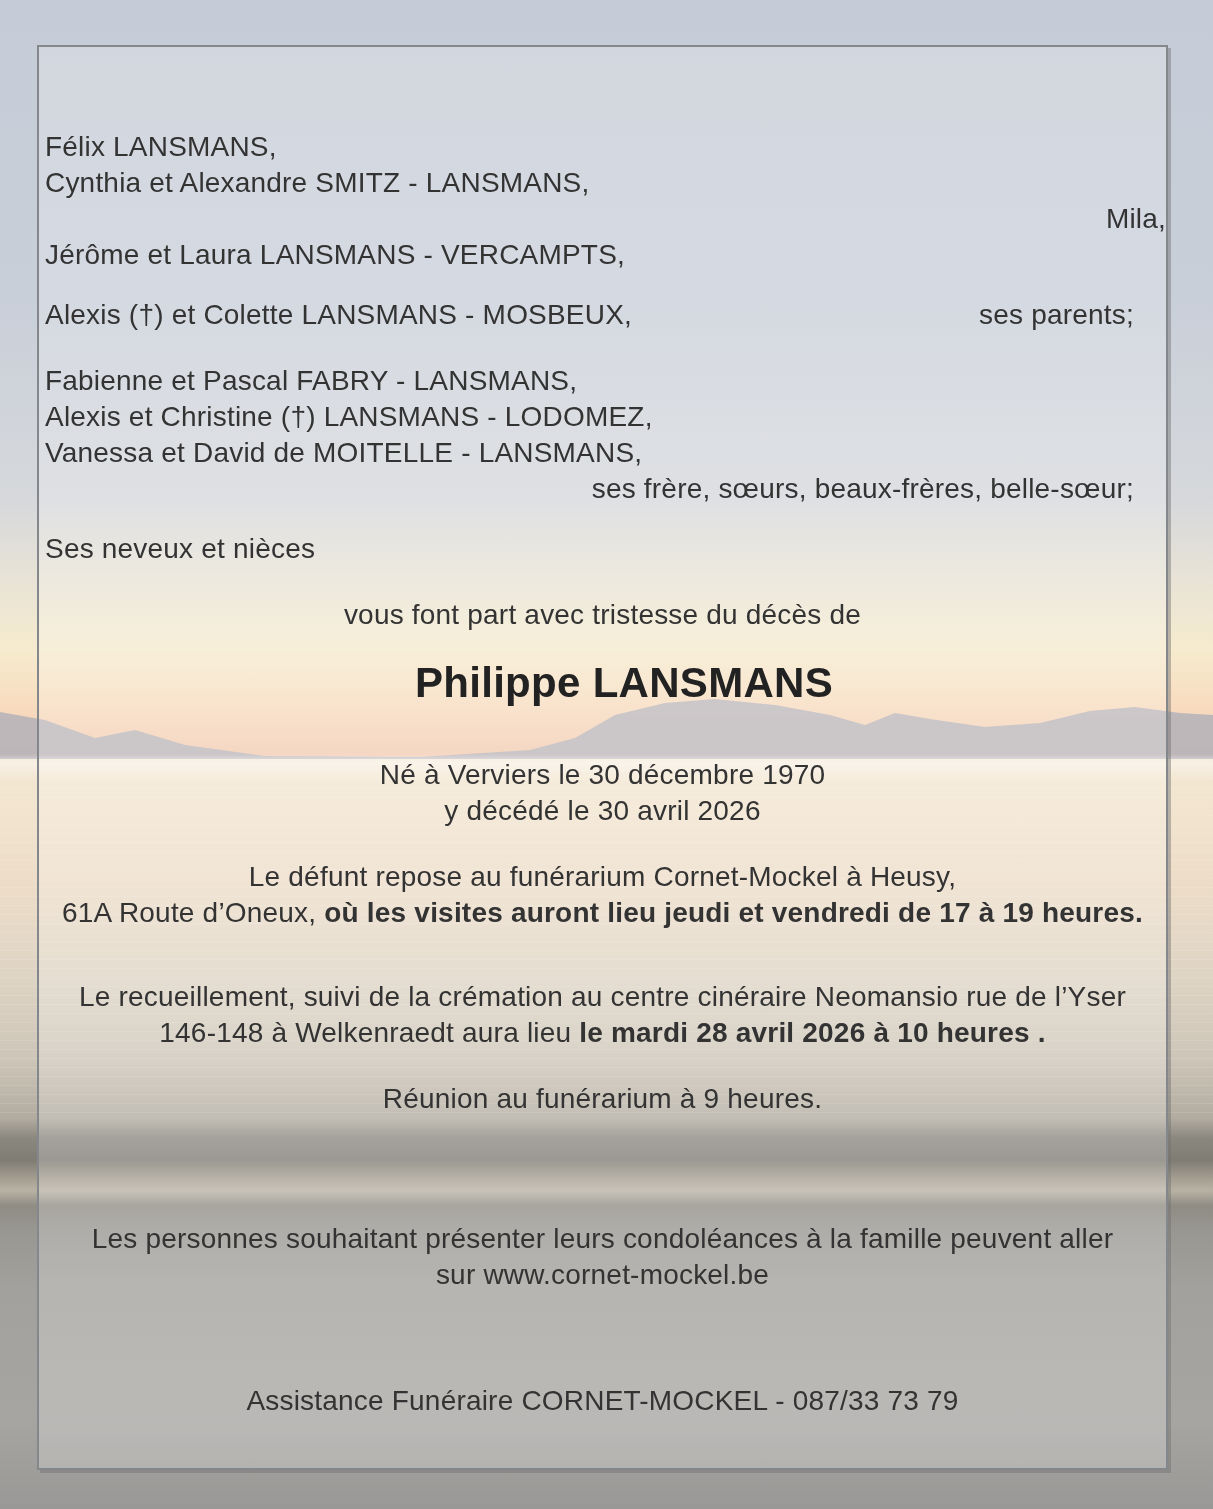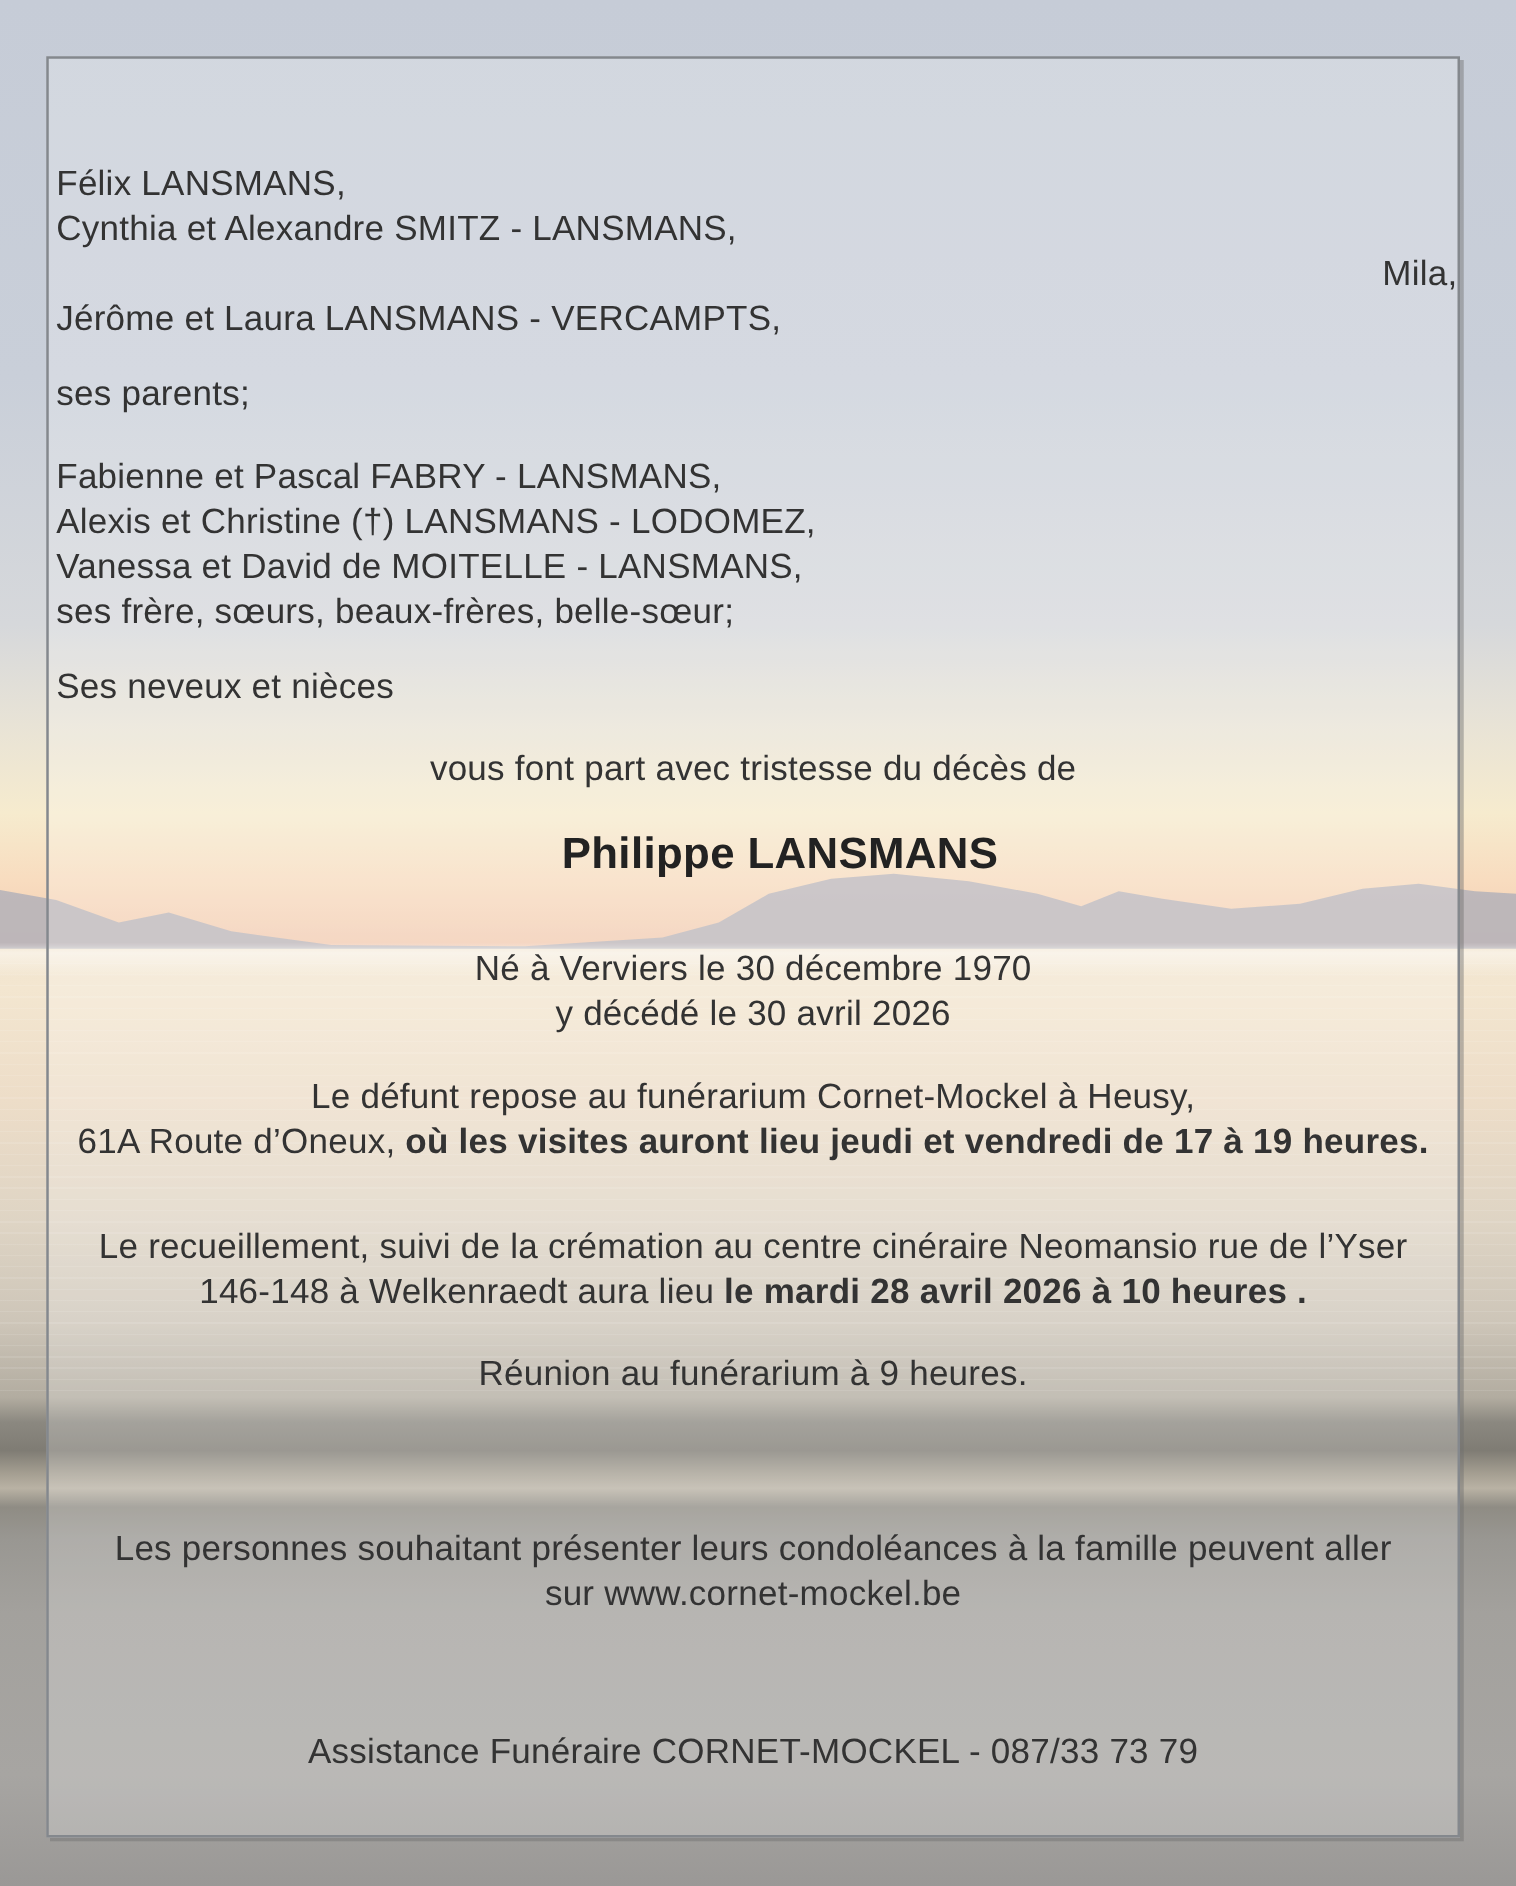--- a/index.html
+++ b/index.html
@@ -48,22 +48,22 @@
     background:rgba(255,255,255,.22);
     box-shadow:3px 3px 0 rgba(110,110,110,.45);
     box-sizing:content-box;
   }
   .t{font-size:28px;line-height:36px;color:#333;letter-spacing:.2px;}
   .left{text-align:left;padding-left:6px;}
   .center{text-align:center;}
   .right-pad{padding-right:32px;}
   .indent{padding-left:64px;text-align:right;}
   .row{display:flex;justify-content:space-between;align-items:baseline;}
-  .caption-right{}
-  .name-h{font-size:35px;line-height:44px;font-weight:bold;color:#222;letter-spacing:.3px;margin-left:43px;}
+  .caption-right{text-align:right;}
+  .name-h{font-size:42px;line-height:44px;font-weight:bold;color:#222;letter-spacing:.3px;margin-left:43px;}
   .b{font-weight:bold;}
   .blk-children{margin-top:82px;}
   .blk-parents{margin-top:24px;}
   .blk-siblings{margin-top:30px;}
   .blk-nephews{margin-top:24px;}
   .blk-intro{margin-top:30px;}
   .blk-name{margin-top:28px;}
   .blk-dates{margin-top:52px;}
   .blk-repose{margin-top:30px;}
   .blk-cremation{margin-top:48px;}
@@ -86,20 +86,21 @@
 
     <div class="t left blk-children">
       <div>Félix LANSMANS,</div>
       <div>Cynthia et Alexandre SMITZ - LANSMANS,</div>
       <div class="indent">Mila,</div>
       <div>Jérôme et Laura LANSMANS - VERCAMPTS,</div>
     </div>
 
     <div class="t left blk-parents">
       <div class="row">
+        <span>Alexis (†) et Colette LANSMANS - MOSBEUX,</span>
         <span class="right-pad">ses parents;</span>
       </div>
     </div>
 
     <div class="t left blk-siblings">
       <div>Fabienne et Pascal FABRY - LANSMANS,</div>
       <div>Alexis et Christine (†) LANSMANS - LODOMEZ,</div>
       <div>Vanessa et David de MOITELLE - LANSMANS,</div>
       <div class="caption-right right-pad">ses frère, sœurs, beaux-frères, belle-sœur;</div>
     </div>

